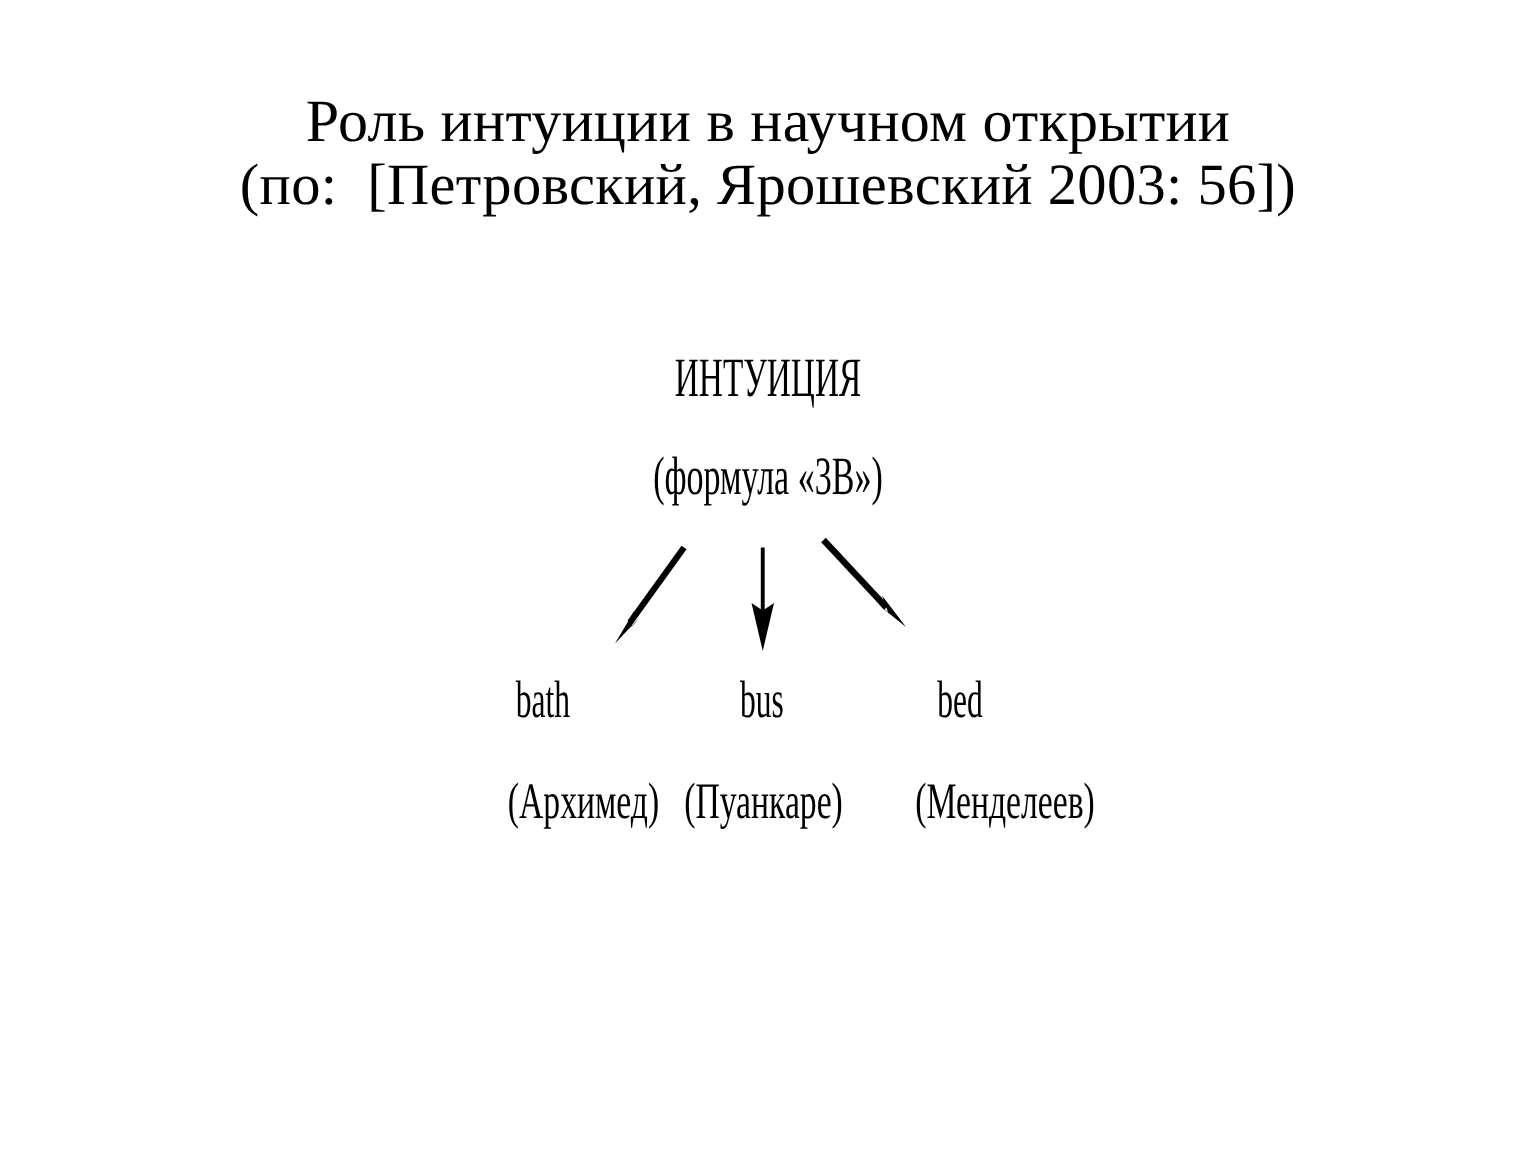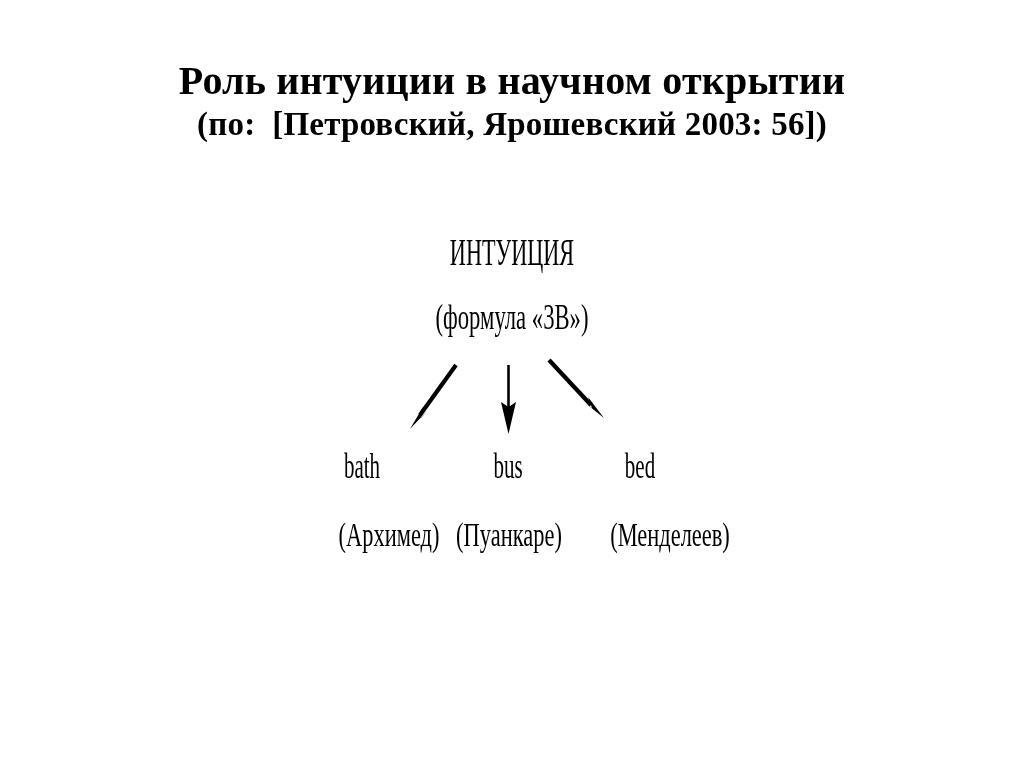--- a/index.html
+++ b/index.html
@@ -17,33 +17,32 @@
     color: #000000;
   }
 
   
   .title-block {
     position: absolute;
     left: 0;
     top: 58px;
     width: 1024px;
     text-align: center;
-    font-weight: bold;
   }
   .title-line-1 {
     font-family: "Liberation Serif", "DejaVu Serif", serif;
     font-size: 40px;
     line-height: 46px;
     letter-spacing: 0.2px;
     white-space: nowrap;
     color: #000000;
   }
   .title-line-2 {
     font-family: "Liberation Serif", "DejaVu Serif", serif;
-    font-size: 33px;
+    font-size: 39px;
     line-height: 40px;
     letter-spacing: 0.2px;
     white-space: pre;
     color: #000000;
   }
 
   
   .diagram {
     position: absolute;
     left: 0;

